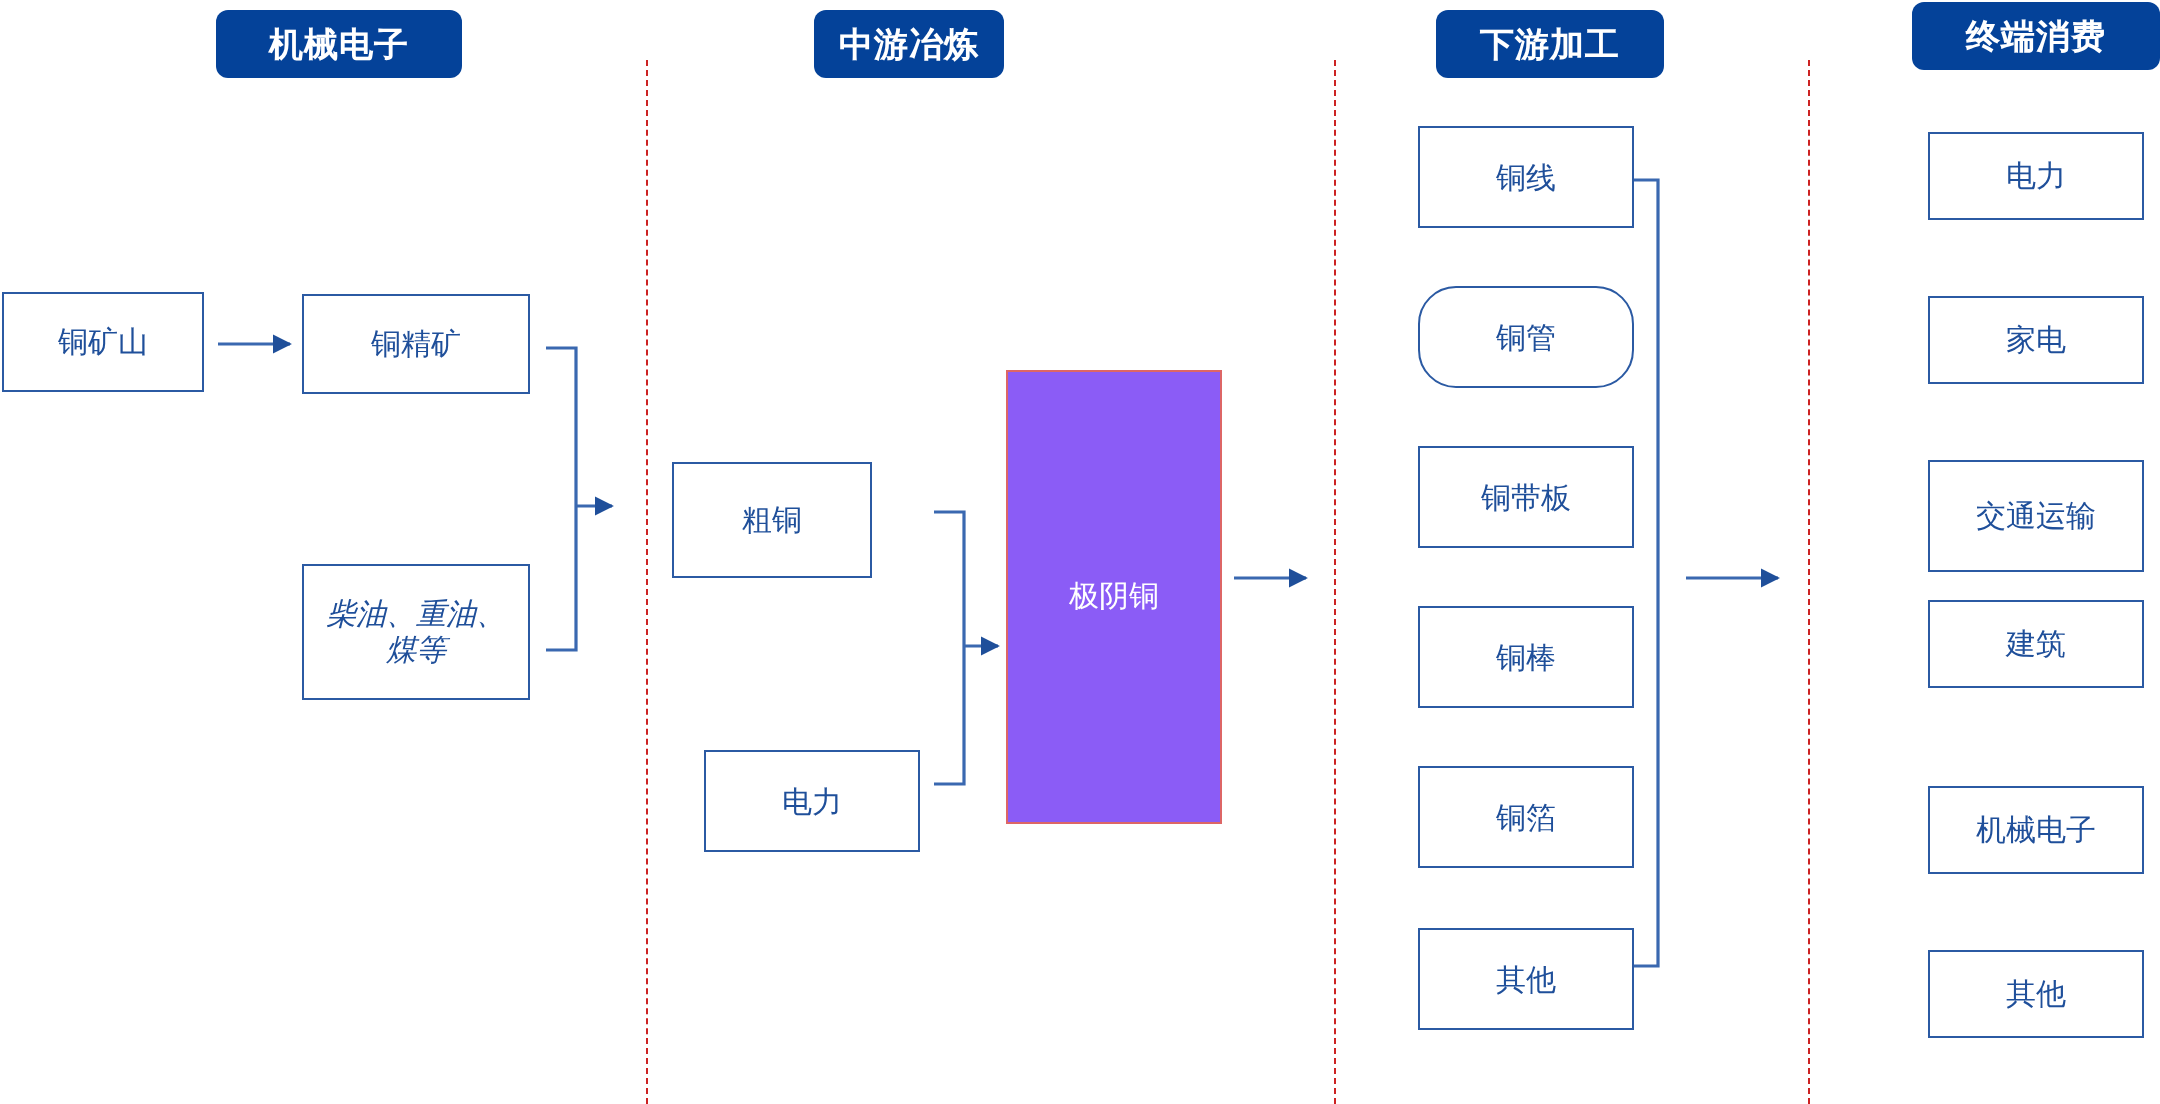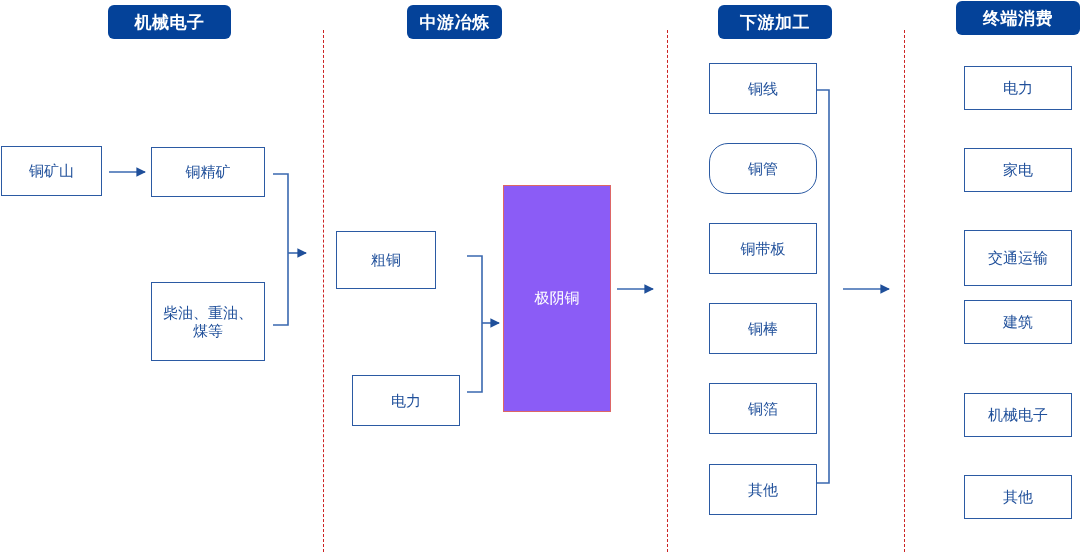--- a/index.html
+++ b/index.html
@@ -25,21 +25,21 @@
 <div class="header" style="left:388px;top:5px;width:95px;margin-left:19px;">中游冶炼</div>
 <div class="header" style="left:718px;top:5px;width:114px;">下游加工</div>
 <div class="header" style="left:956px;top:1px;width:124px;">终端消费</div>
 
 <div class="divider" style="left:323px;"></div>
 <div class="divider" style="left:667px;"></div>
 <div class="divider" style="left:904px;"></div>
 
 <div class="box" style="left:1px;top:146px;width:101px;height:50px;">铜矿山</div>
 <div class="box" style="left:151px;top:147px;width:114px;height:50px;">铜精矿</div>
-<div class="box" style="left:151px;top:282px;width:114px;height:79px;">
+<div class="box" style="left:151px;top:282px;width:114px;height:68px;font-style:italic;">
   <span style="display:block;width:96px;">柴油、重油、煤等</span>
 </div>
 
 <div class="box" style="left:336px;top:231px;width:100px;height:58px;">粗铜</div>
 <div class="box" style="left:352px;top:375px;width:108px;height:51px;">电力</div>
 <div class="red-box" style="left:503px;top:185px;width:108px;height:227px;">极阴铜</div>
 
 <div class="box" style="left:709px;top:63px;width:108px;height:51px;">铜线</div>
 <div class="box" style="left:709px;top:143px;width:108px;height:51px;border-radius:19px;">铜管</div>
 <div class="box" style="left:709px;top:223px;width:108px;height:51px;">铜带板</div>

